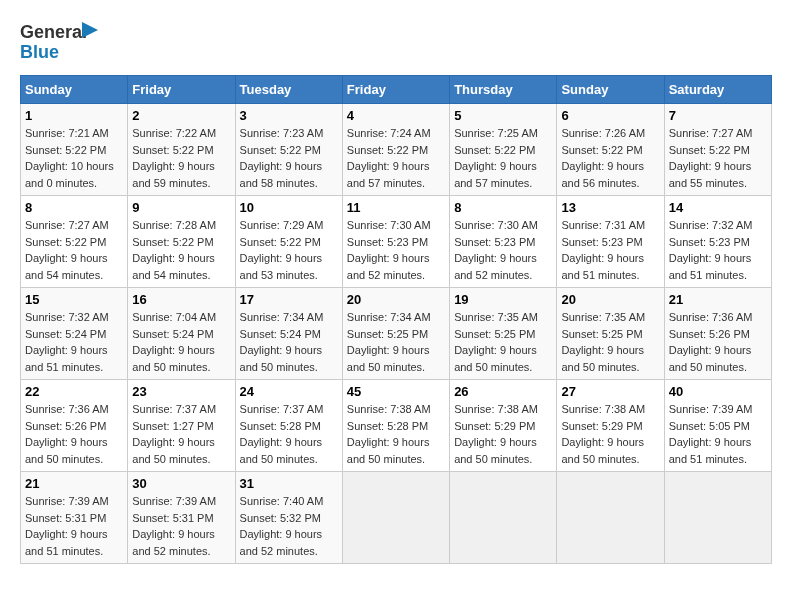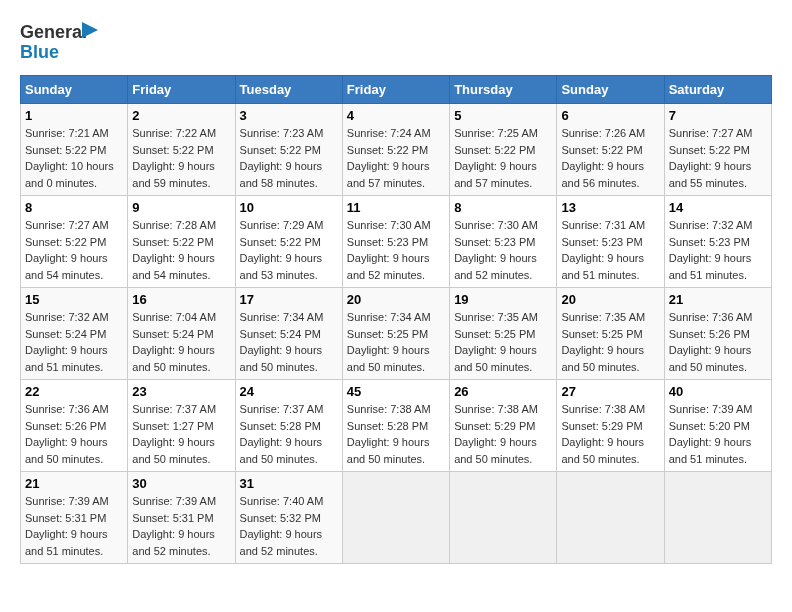--- a/index.html
+++ b/index.html
@@ -325,21 +325,21 @@
         <div class="day-info">
           <span>Sunrise: 7:38 AM</span><br>
           <span>Sunset: 5:29 PM</span><br>
           <span>Daylight: 9 hours and 50 minutes.</span>
         </div>
       </td>
         <td>
         <span class="day-num">40</span>
         <div class="day-info">
           <span>Sunrise: 7:39 AM</span><br>
-          <span>Sunset: 5:20 PM</span><br>
+          <span>Sunset: 5:05 PM</span><br>
           <span>Daylight: 9 hours and 51 minutes.</span>
         </div>
       </td>
       </tr>
       <tr>
         <td>
         <span class="day-num">21</span>
         <div class="day-info">
           <span>Sunrise: 7:39 AM</span><br>
           <span>Sunset: 5:31 PM</span><br>

